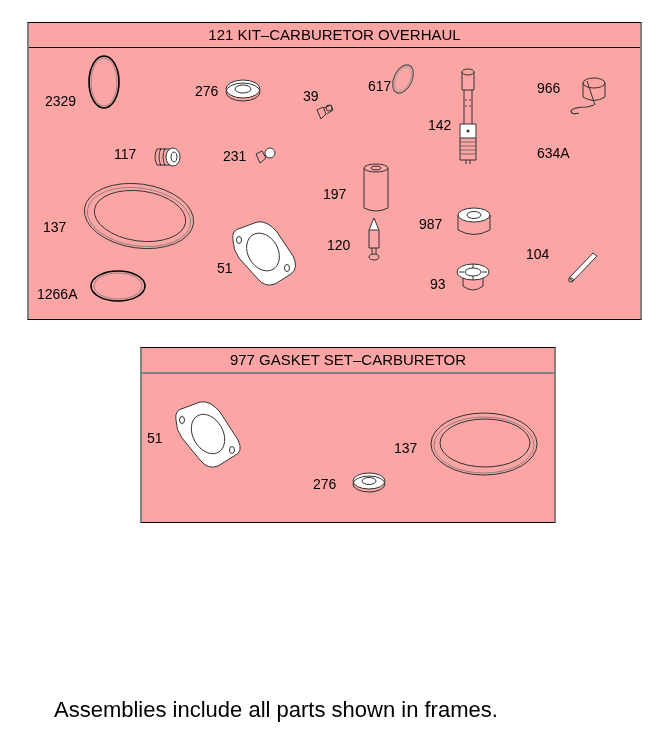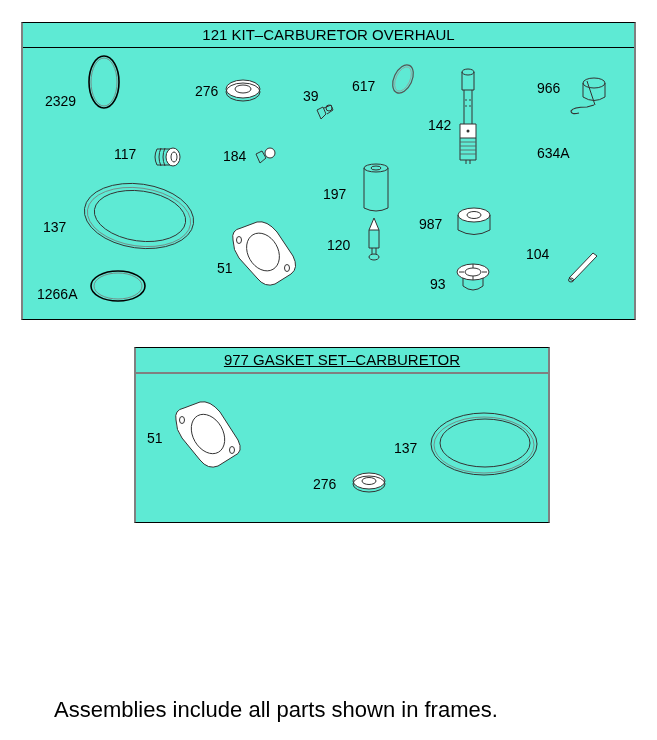--- a/index.html
+++ b/index.html
@@ -1,47 +1,47 @@
 <!DOCTYPE html>
 <html><head>
 <meta charset="utf-8">
 <style>
   html, body { margin:0; padding:0; background:#ffffff; }
   body { width:657px; height:740px; position:relative; overflow:hidden;
          font-family:"Liberation Sans", sans-serif; color:#000; }
-  .frame { position:absolute; background:#5eead4;
+  .frame { position:absolute; background:#fca5a5;
            border-top:1.5px solid #000; border-bottom:1.5px solid #000;
-           border-left:2px solid #808080; border-right:2px solid #808080; box-sizing:border-box; }
+           border-left:2px solid #808080; border-right:2px solid #808080; box-sizing:border-box;margin-left:6px; }
   .frame-header { position:absolute; left:0; right:0; top:0; text-align:center;
                   font-size:15px; line-height:24px; box-sizing:border-box; }
   #kit-frame { left:21px; top:22px; width:615px; height:298px; }
   #kit-frame .frame-header { height:25px; border-bottom:1.5px solid #000; }
   #gasket-frame { left:134px; top:347px; width:416px; height:176px; }
-  #gasket-frame .frame-header { height:26px; border-bottom:2px solid #808080;text-decoration:underline; }
+  #gasket-frame .frame-header { height:26px; border-bottom:2px solid #808080; }
   .label { position:absolute; font-size:14px; line-height:16px; white-space:nowrap; }
   .part { position:absolute; }
   .part svg { display:block; overflow:visible; }
   .footnote { position:absolute; left:54px; top:697px; font-size:22px; line-height:26px; white-space:nowrap; }
   svg * { vector-effect:non-scaling-stroke; }
 </style>
 </head>
 <body>
 
 <div id="kit-frame" class="frame">
   <div class="frame-header">121 KIT–CARBURETOR OVERHAUL</div>
 </div>
 
 <div class="label" style="left:45px;top:93px">2329</div>
 <div class="label" style="left:195px;top:83px">276</div>
 <div class="label" style="left:303px;top:88px">39</div>
-<div class="label" style="left:352px;top:78px">617</div>
+<div class="label" style="left:368px;top:78px">617</div>
 <div class="label" style="left:428px;top:117px">142</div>
 <div class="label" style="left:537px;top:80px">966</div>
 <div class="label" style="left:114px;top:146px">117</div>
-<div class="label" style="left:223px;top:148px">184</div>
+<div class="label" style="left:223px;top:148px">231</div>
 <div class="label" style="left:537px;top:145px">634A</div>
 <div class="label" style="left:43px;top:219px">137</div>
 <div class="label" style="left:323px;top:186px">197</div>
 <div class="label" style="left:419px;top:216px">987</div>
 <div class="label" style="left:217px;top:260px">51</div>
 <div class="label" style="left:327px;top:237px">120</div>
 <div class="label" style="left:526px;top:246px">104</div>
 <div class="label" style="left:37px;top:286px">1266A</div>
 <div class="label" style="left:430px;top:276px">93</div>
 

